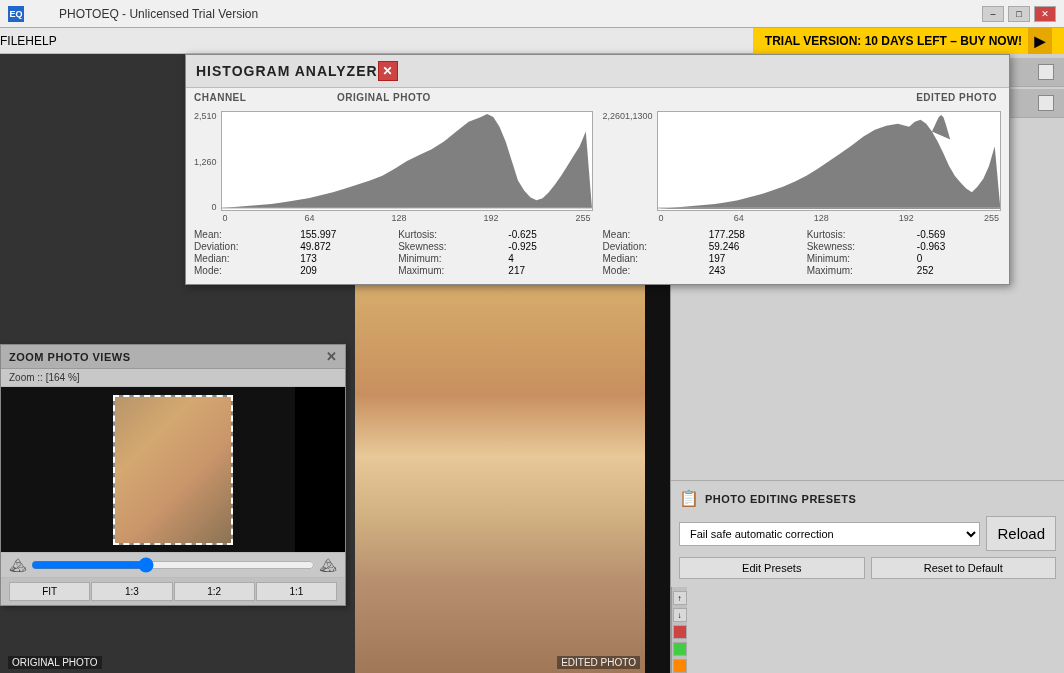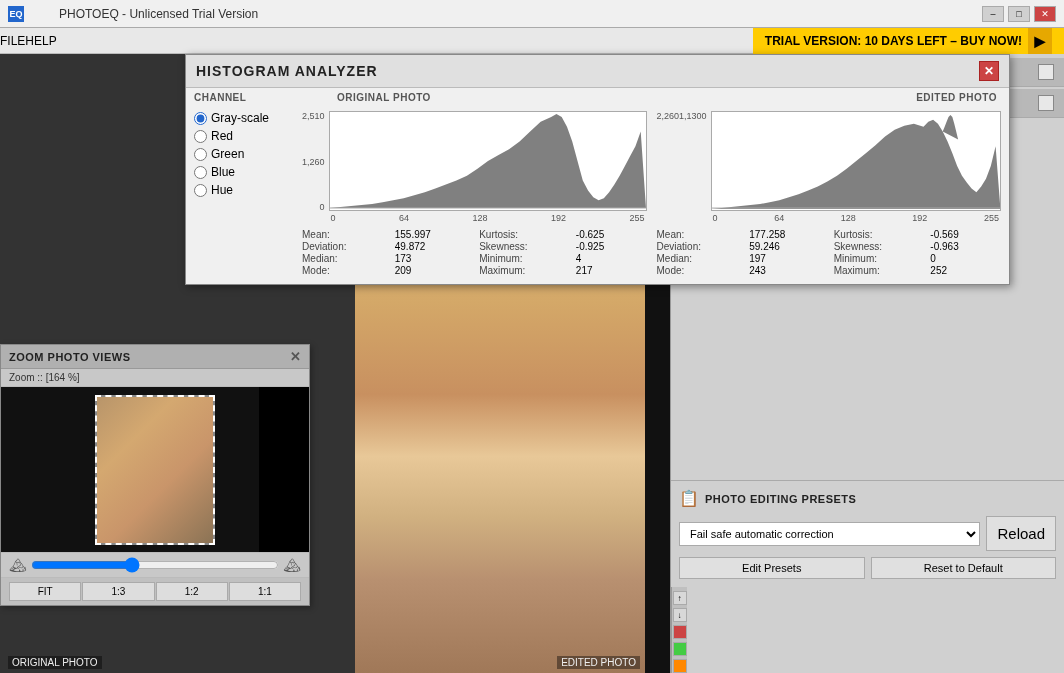--- a/index.html
+++ b/index.html
@@ -18,37 +18,37 @@
     #main { display: flex; width: 1064px; height: 619px; position: relative; }
 
     
     #left-panel { width: 670px; height: 619px; background: #888; position: relative; overflow: hidden; }
 
     
     #right-panel { width: 394px; height: 619px; background: #d0d0d0; display: flex; flex-direction: column; border-left: 1px solid #999; }
 
     
     #histogram-dialog { position: absolute; left: 185px; top: 0; width: 825px; background: #f0f0f0; border: 1px solid #888; box-shadow: 2px 2px 8px rgba(0,0,0,0.4); z-index: 100; }
-    #histogram-header { background: #e0e0e0; padding: 6px 10px; display: flex; align-items: center; justify-content: space-between; border-bottom: 1px solid #bbb; }
+    #histogram-header { background: #e0e0e0; padding: 6px 10px; display: flex; align-items: center; justify-content: flex-start; border-bottom: 1px solid #bbb; }
     #histogram-header .title { font-size: 14px; font-weight: bold; letter-spacing: 1px; color: #222; }
     #histogram-close { width: 20px; height: 20px; background: #cc4444; color: white; border: 1px solid #aa2222; display: flex; align-items: center; justify-content: center; cursor: pointer; font-size: 12px; font-weight: bold; }
     #histogram-body { display: flex; padding: 8px; gap: 8px; }
     #channel-panel { width: 100px; }
     .radio-item { display: flex; align-items: center; gap: 4px; margin-bottom: 4px; cursor: pointer; }
     .radio-item input[type=radio] { accent-color: #2266cc; }
 
     #histogram-section { display: flex; flex: 1; gap: 10px; }
     .hist-block { flex: 1; }
     .hist-canvas { background: #fff; border: 1px solid #aaa; height: 110px; position: relative; overflow: hidden; }
     .hist-axis { display: flex; justify-content: space-between; font-size: 9px; color: #555; padding: 0 2px; }
     .stat-label { color: #444; }
     .stat-value { color: #000; font-weight: 500; }
 
     
-    #zoom-panel { position: absolute; left: 0; top: 290px; width: 310px; background: #d0d0d0; border: 1px solid #888; box-shadow: 2px 2px 6px rgba(0,0,0,0.3); z-index: 50; }
+    #zoom-panel { position: absolute; left: 0; top: 290px; width: 346px; background: #d0d0d0; border: 1px solid #888; box-shadow: 2px 2px 6px rgba(0,0,0,0.3); z-index: 50; }
     #zoom-header { background: #b0b0b0; padding: 4px 8px; display: flex; align-items: center; justify-content: space-between; border-bottom: 1px solid #999; }
     #zoom-header .title { font-size: 11px; font-weight: bold; color: #222; letter-spacing: 0.5px; }
     #zoom-close { cursor: pointer; font-size: 13px; color: #555; font-weight: bold; }
     #zoom-info { padding: 3px 8px; font-size: 10px; color: #333; background: #c8c8c8; border-bottom: 1px solid #bbb; }
     #zoom-view { background: #000; height: 165px; position: relative; overflow: hidden; margin: 0; }
     #zoom-thumbnail { position: absolute; left: 50%; top: 50%; transform: translate(-50%, -50%); width: 120px; height: 150px; background: #888; border: 2px dashed white; overflow: hidden; }
     #zoom-thumbnail-img { width: 100%; height: 100%; background: linear-gradient(135deg, #b8956a 0%, #d4a870 30%, #c9956a 60%, #8b7355 100%); }
     #zoom-controls { padding: 4px 8px; display: flex; align-items: center; gap: 4px; background: #c8c8c8; border-top: 1px solid #bbb; }
     #zoom-slider { flex: 1; height: 14px; }
     #zoom-icon-l, #zoom-icon-r { font-size: 14px; color: #555; }
@@ -204,42 +204,20 @@
 
     <div style="display:flex;padding:4px 8px 0 8px;align-items:center;gap:39px;">
       <div style="width:100px;">
         <div style="font-size:10px;font-weight:bold;color:#555;letter-spacing:0.5px;">CHANNEL</div>
       </div>
       <div style="flex:1;font-size:10px;font-weight:bold;color:#555;letter-spacing:0.5px;padding-left:4px;">ORIGINAL PHOTO</div>
       <div style="flex:1;font-size:10px;font-weight:bold;color:#555;letter-spacing:0.5px;text-align:right;padding-right:4px;">EDITED PHOTO</div>
     </div>
     <div id="histogram-body">
 
-      <div id="channel-panel">
-        <div class="radio-item">
-          <input type="radio" name="channel" checked="" style="">
-          <span>Gray-scale</span>
-        </div>
-        <div class="radio-item">
-          <input type="radio" name="channel" style="">
-          <span>Red</span>
-        </div>
-        <div class="radio-item">
-          <input type="radio" name="channel" style="">
-          <span>Green</span>
-        </div>
-        <div class="radio-item">
-          <input type="radio" name="channel" style="">
-          <span>Blue</span>
-        </div>
-        <div class="radio-item">
-          <input type="radio" name="channel" style="">
-          <span>Hue</span>
-        </div>
-      </div>
 
       <div id="histogram-section">
 
         <div class="hist-block">
           <div style="display:flex;height:115px;gap:2px;">
             <div style="display:flex;flex-direction:column;justify-content:space-between;font-size:9px;color:#555;padding-right:2px;text-align:right;padding-bottom:14px;">
               <span>2,510</span>
               <span>1,260</span>
               <span>0</span>
             </div>

